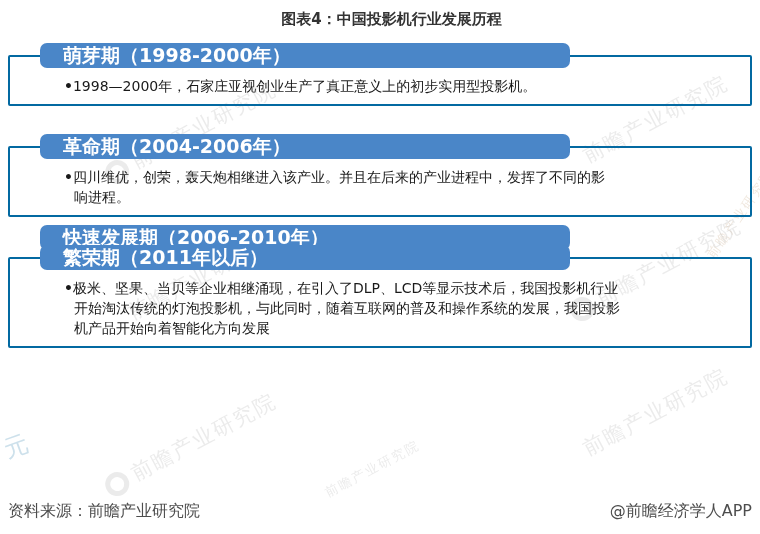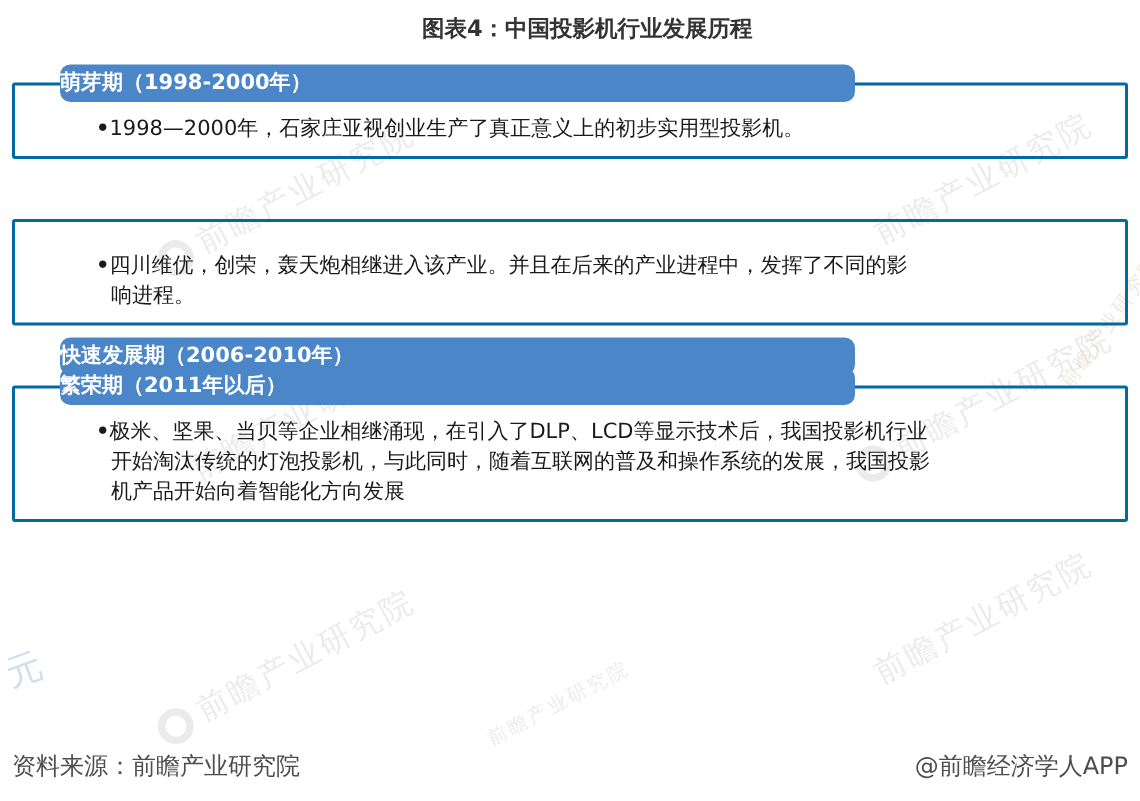--- a/index.html
+++ b/index.html
@@ -56,23 +56,24 @@
     margin: 0 8px 8px 8px;
     padding-top: 12px;
   }
   .stage-header {
     position: absolute;
     top: 0; left: 32px;
     width: 530px; height: 25px;
     background: #4a86c8;
     border-radius: 7px;
     color: #ffffff;
-    font-size: 14px;
+    font-size: 19px;
     font-weight: bold;
     line-height: 25px;
+    padding-left: 23px;
     z-index: 2;
   }
   .stage-box {
     border: 2px solid #0369a1;
     border-radius: 2px;
     background: transparent;
     padding: 19px 30px 8px 0;
     min-height: 47px;
   }
   .bullet-line {
@@ -119,20 +120,21 @@
   <div class="stage-header"><span>萌芽期（1998-2000年）</span></div>
   <div class="stage-box">
     <p class="bullet-line"><span class="bullet-dot">•</span><span>1998—2000年，石家庄亚视创业生产了真正意义上的初步实用型投影机。</span></p>
   </div>
 </div>
 
 <div class="stage">
 </div>
 
 <div class="stage">
+  <div class="stage-header"><span>革命期（2004-2006年）</span></div>
   <div class="stage-box">
     <p class="bullet-line" style="max-width:600px;"><span class="bullet-dot">•</span><span>四川维优，创荣，轰天炮相继进入该产业。并且在后来的产业进程中，发挥了不同的影响进程。</span></p>
   </div>
 </div>
 
 <div class="stage">
   <div class="stage-header"><span>快速发展期（2006-2010年）</span></div>
 </div>
 
 <div class="stage">

